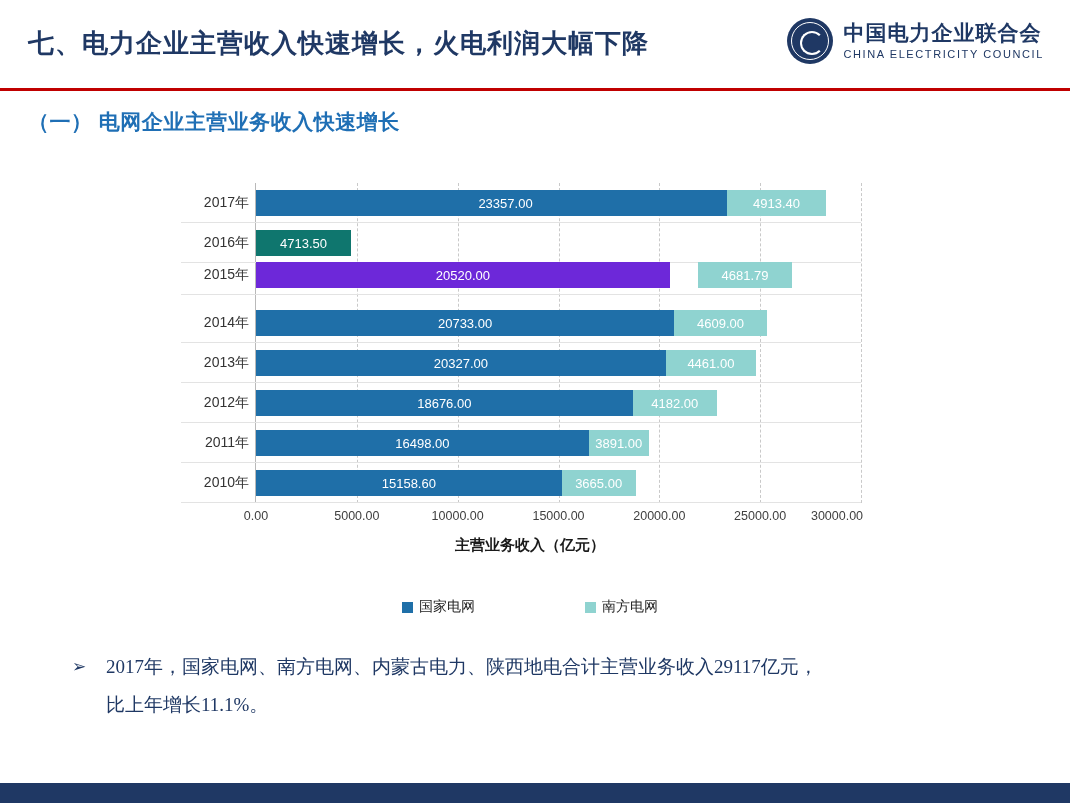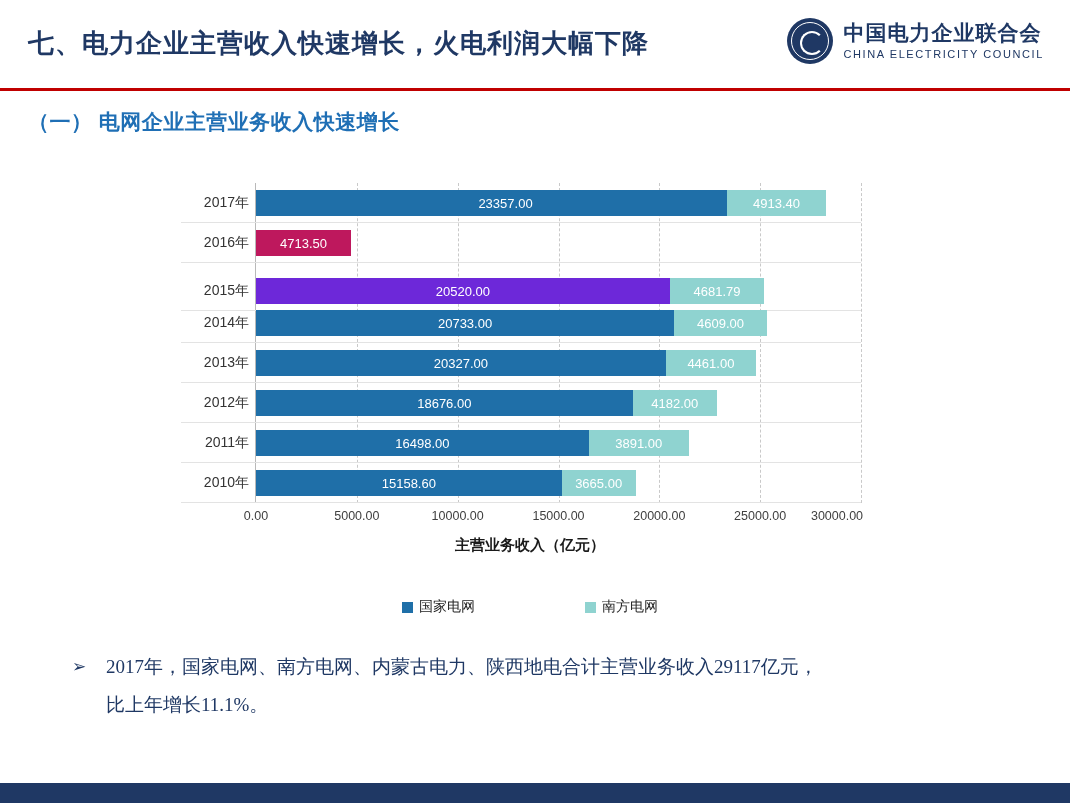--- a/index.html
+++ b/index.html
@@ -291,25 +291,25 @@
             <div class="bar bar-a" style="width: 471.033px; background: rgb(31, 111, 168); padding-left: 28px;">
               <span class="bar-label">23357.00</span>
             </div>
             <div class="bar bar-b" style="width: 99.0869px; background: rgb(143, 211, 208);">
               <span class="bar-label">4913.40</span>
             </div>
           </div>
           <div class="row" style="top: 40px; height: 40px;">
             <div class="row-sep" style="top: 39px;"></div>
             <div class="ylabel">2016年</div>
-            <div class="bar bar-b" style="width: 95.0556px; background: #be185d;">
+            <div class="bar bar-b" style="width: 95.0556px; background: #0f766e;">
               <span class="bar-label">4713.50</span>
             </div>
           </div>
-          <div class="row" style="top: 88px; height: 40px;">
+          <div class="row" style="top: 72px; height: 40px; gap: 28px;">
             <div class="row-sep" style="top: 39px;"></div>
             <div class="ylabel">2015年</div>
             <div class="bar bar-a" style="width: 413.82px; background: #6d28d9;">
               <span class="bar-label">20520.00</span>
             </div>
             <div class="bar bar-b" style="width: 94.4161px; background: rgb(143, 211, 208);">
               <span class="bar-label">4681.79</span>
             </div>
           </div>
           <div class="row" style="top: 120px; height: 40px;">
@@ -341,21 +341,21 @@
             <div class="bar bar-b" style="width: 84.337px; background: rgb(143, 211, 208);">
               <span class="bar-label">4182.00</span>
             </div>
           </div>
           <div class="row" style="top: 240px; height: 40px;">
             <div class="row-sep" style="top: 39px;"></div>
             <div class="ylabel">2011年</div>
             <div class="bar bar-a" style="width: 332.71px; background: rgb(31, 111, 168);">
               <span class="bar-label">16498.00</span>
             </div>
-            <div class="bar bar-b" style="width: 100px; background: rgb(143, 211, 208);">
+            <div class="bar bar-b" style="width: 60px; background: rgb(143, 211, 208);">
               <span class="bar-label">3891.00</span>
             </div>
           </div>
           <div class="row" style="top: 280px; height: 40px;">
             <div class="row-sep" style="top: 39px;"></div>
             <div class="ylabel">2010年</div>
             <div class="bar bar-a" style="width: 305.698px; background: rgb(31, 111, 168);">
               <span class="bar-label">15158.60</span>
             </div>
             <div class="bar bar-b" style="width: 73.9108px; background: rgb(143, 211, 208);">

